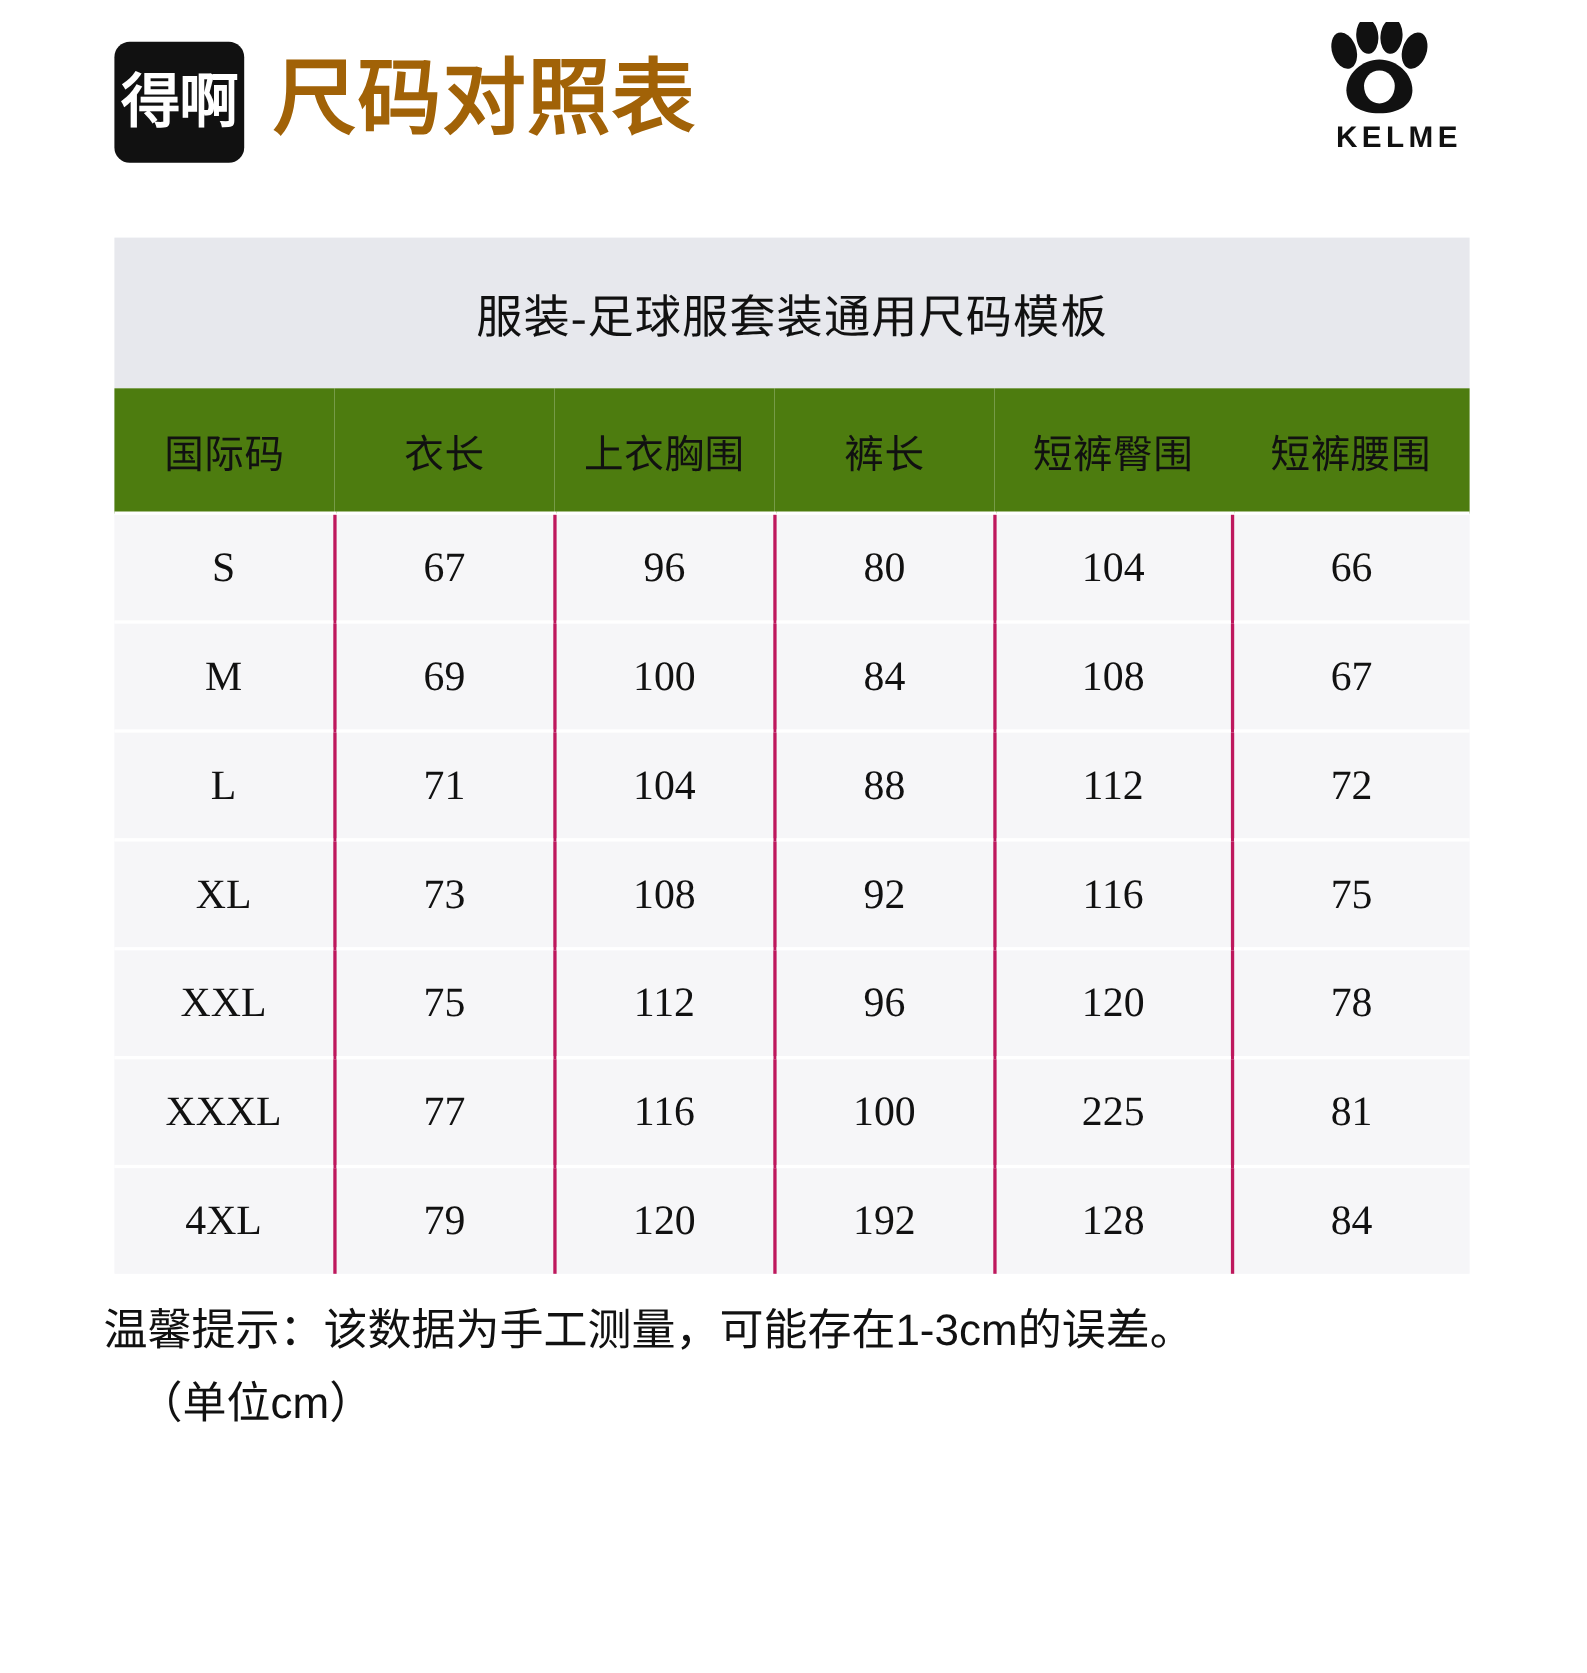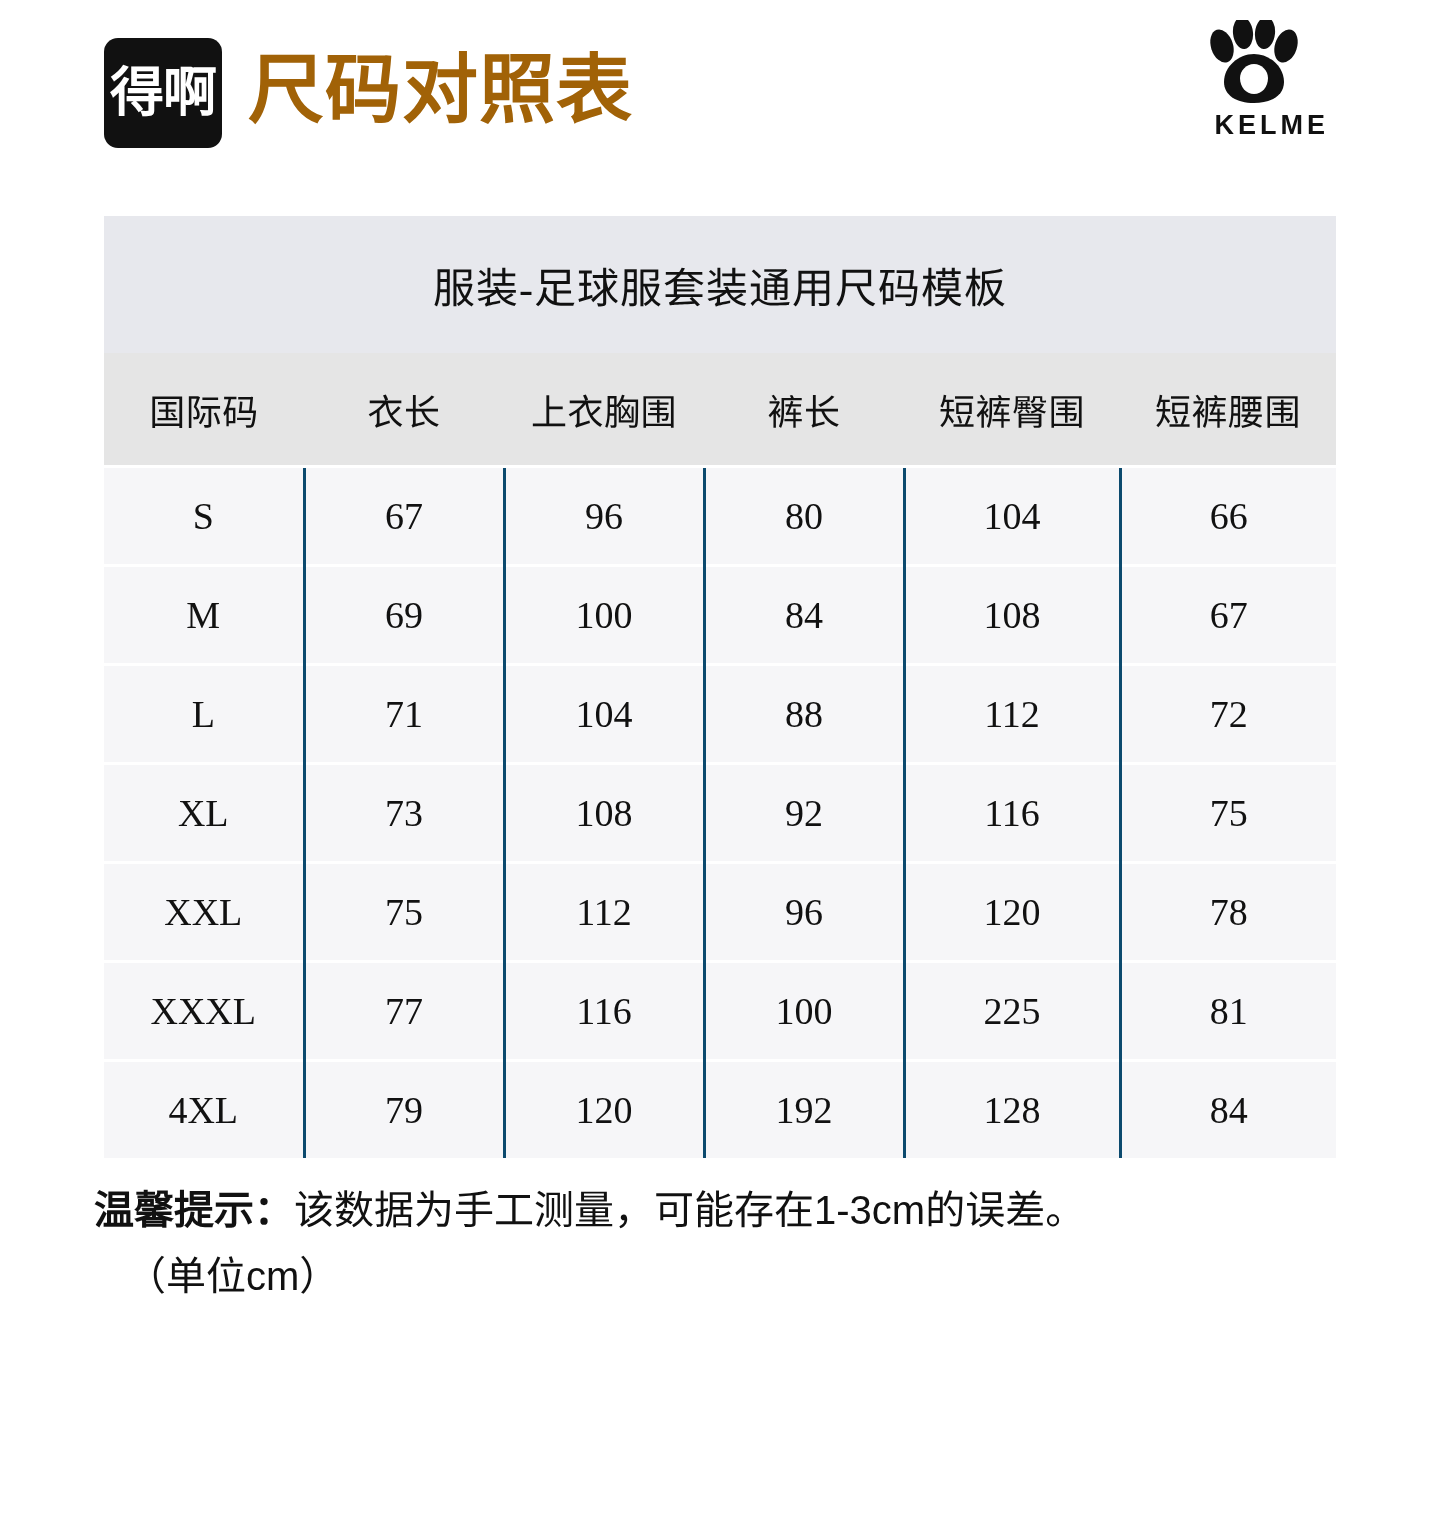--- a/index.html
+++ b/index.html
@@ -91,36 +91,36 @@
   table.size-table caption {
     caption-side: top;
     background: #e7e8ed;
     color: #111111;
     font-size: 42px;
     font-weight: 400;
     padding: 38px 0 38px 0;
     letter-spacing: 1px;
   }
   table.size-table th {
-    background: #e5e5e5;
+    background: #4d7c0f;
     font-size: 36px;
     font-weight: 400;
     color: #111111;
     padding: 30px 0 30px 0;
     letter-spacing: 0.5px;
     border: none;
   }
   table.size-table td {
     background: #f6f6f8;
     font-size: 38px;
     font-weight: 400;
     color: #111111;
     text-align: center;
     padding: 26px 0 26px 0;
-    border-left: 3px solid #0c4a6e;
+    border-left: 3px solid #be185d;
     border-top: 3px solid #ffffff;
   }
   table.size-table td:first-child {
     border-left: none;
   }
   table.size-table th:first-child,
   table.size-table td:first-child {
     width: 200px;
   }
   table.size-table th:nth-child(2),
@@ -135,21 +135,21 @@
   table.size-table td:nth-child(6) { width: 216px; }
 
   
   .notes {
     margin: 22px 88px 0 78px;
     font-size: 40px;
     line-height: 1.5;
     color: #111111;
   }
   .notes .note-label {
-    font-weight: 700;
+    font-weight: 400;
   }
   .notes .note-unit {
     display: block;
     margin-top: 6px;
     padding-left: 32px;
   }
 </style>
 </head>
 <body>
 

